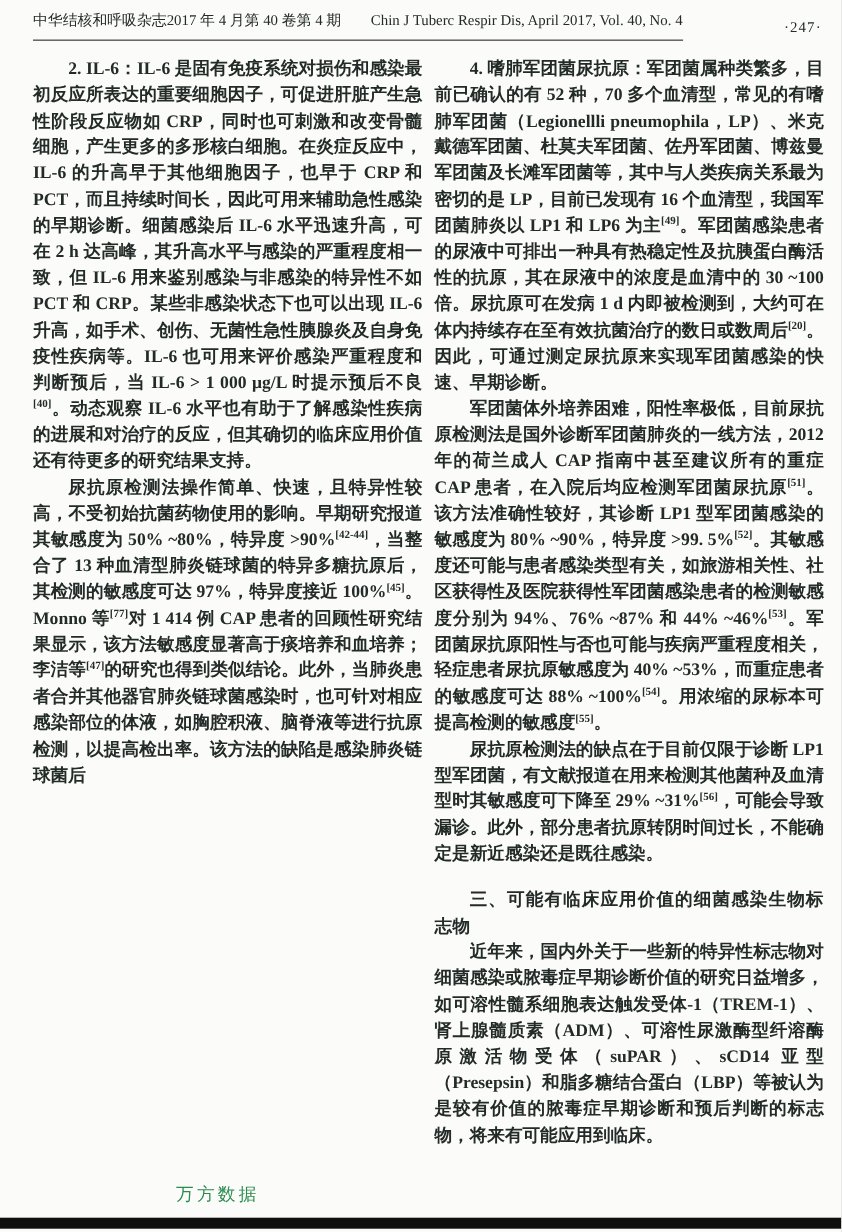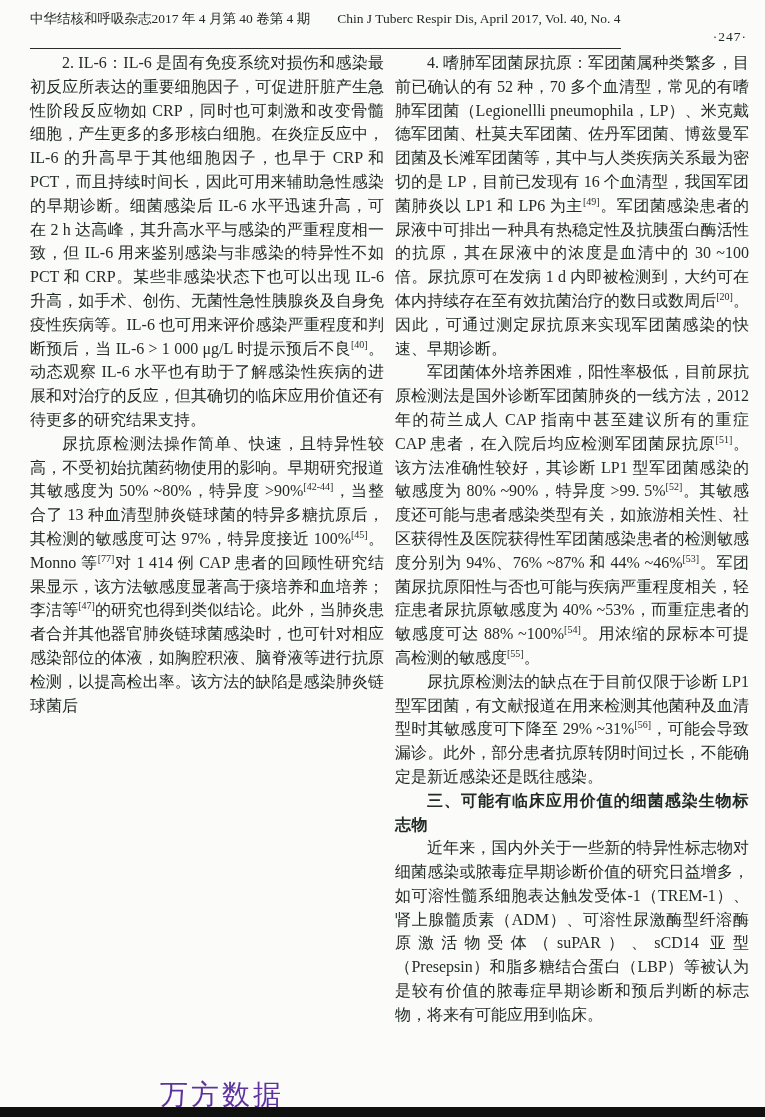--- a/index.html
+++ b/index.html
@@ -12,52 +12,54 @@
     font-family:"Liberation Serif","DejaVu Serif",serif;
     color:#232b29;
   }
   .header {
     position:absolute; top:10px; left:30px; right:18px;
     display:flex; justify-content:space-between; align-items:flex-end;
     font-size:13.5px; white-space:nowrap;
   }
   .journal-line {
     border-bottom:1.5px solid #2b2b2b;
-    padding-bottom:20px;
+    padding-bottom:8px;
   }
   .page-number { padding-bottom:4px; letter-spacing:1px; }
   .columns {
     position:absolute; top:51px; left:30px;
     display:flex; gap:11px;
   }
   .col { width:354px; }
   .col p {
     margin:0;
     text-align:justify;
     text-justify:inter-character;
     font-size:16px;
     line-height:23.8px;
     text-indent:2em;
+    font-weight:bold;
   }
   .col p.noindent { text-indent:0; }
   .col p.heading {
     font-family:"Liberation Sans","DejaVu Sans",sans-serif;
     font-weight:700;
     font-size:16px;
     letter-spacing:0.4px;
+    margin-top:18px;
   }
   sup.cite {
     font-size:10px;
     line-height:0;
     vertical-align:6px;
   }
   .watermark {
     position:absolute; left:160px; top:1076px;
     font-family:"Liberation Sans","DejaVu Sans",sans-serif;
-    font-size:28px; color:#4c1d95; letter-spacing:3px;
+    font-size:16px; color:#15803d; letter-spacing:3px;
     opacity:0.9;
   }
   .bottom-bar {
     position:absolute; left:0; top:1107px;
     width:765px; height:10px;
     background:#101010;
   }
 </style>
 </head>
 <body>

